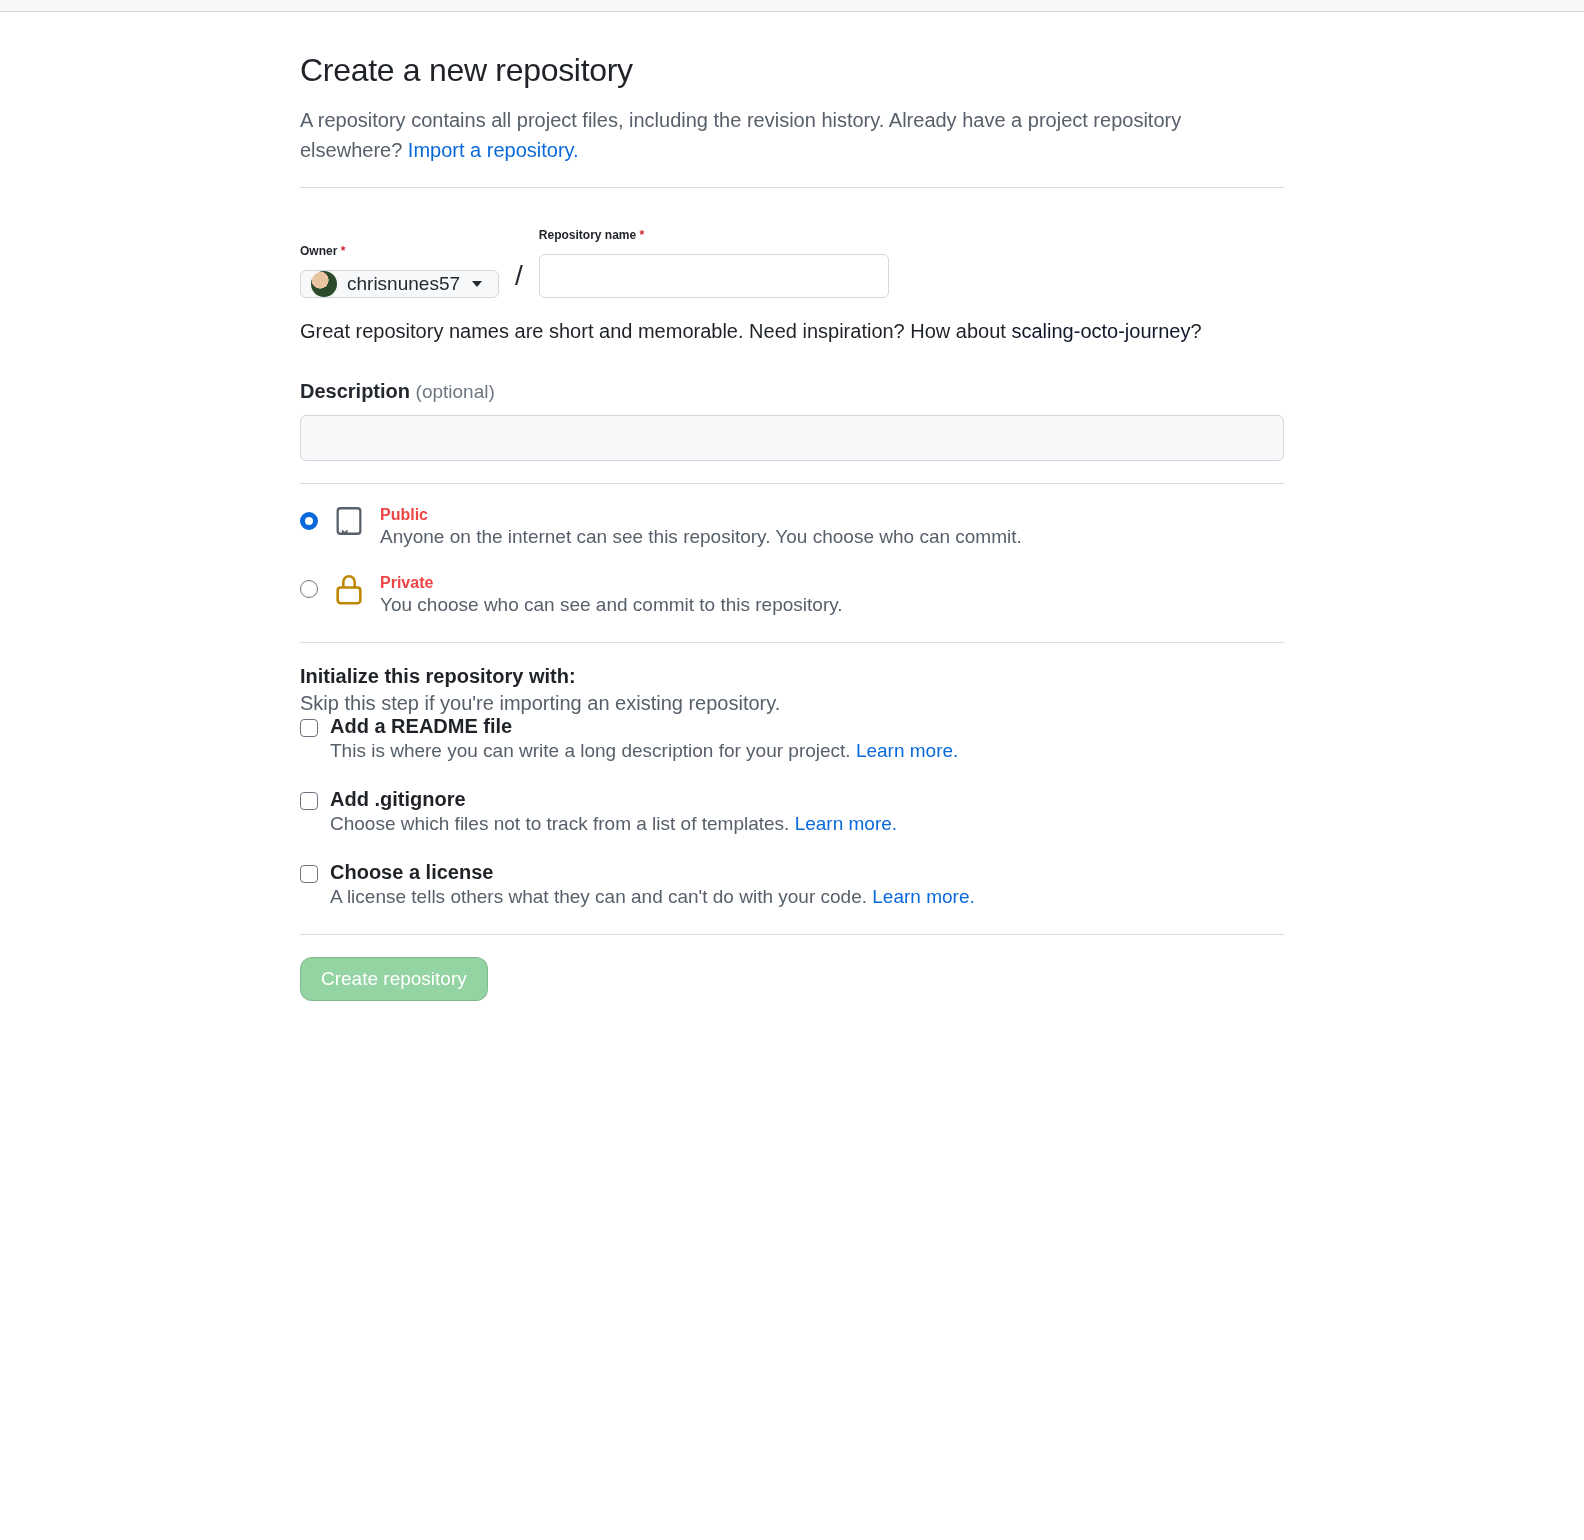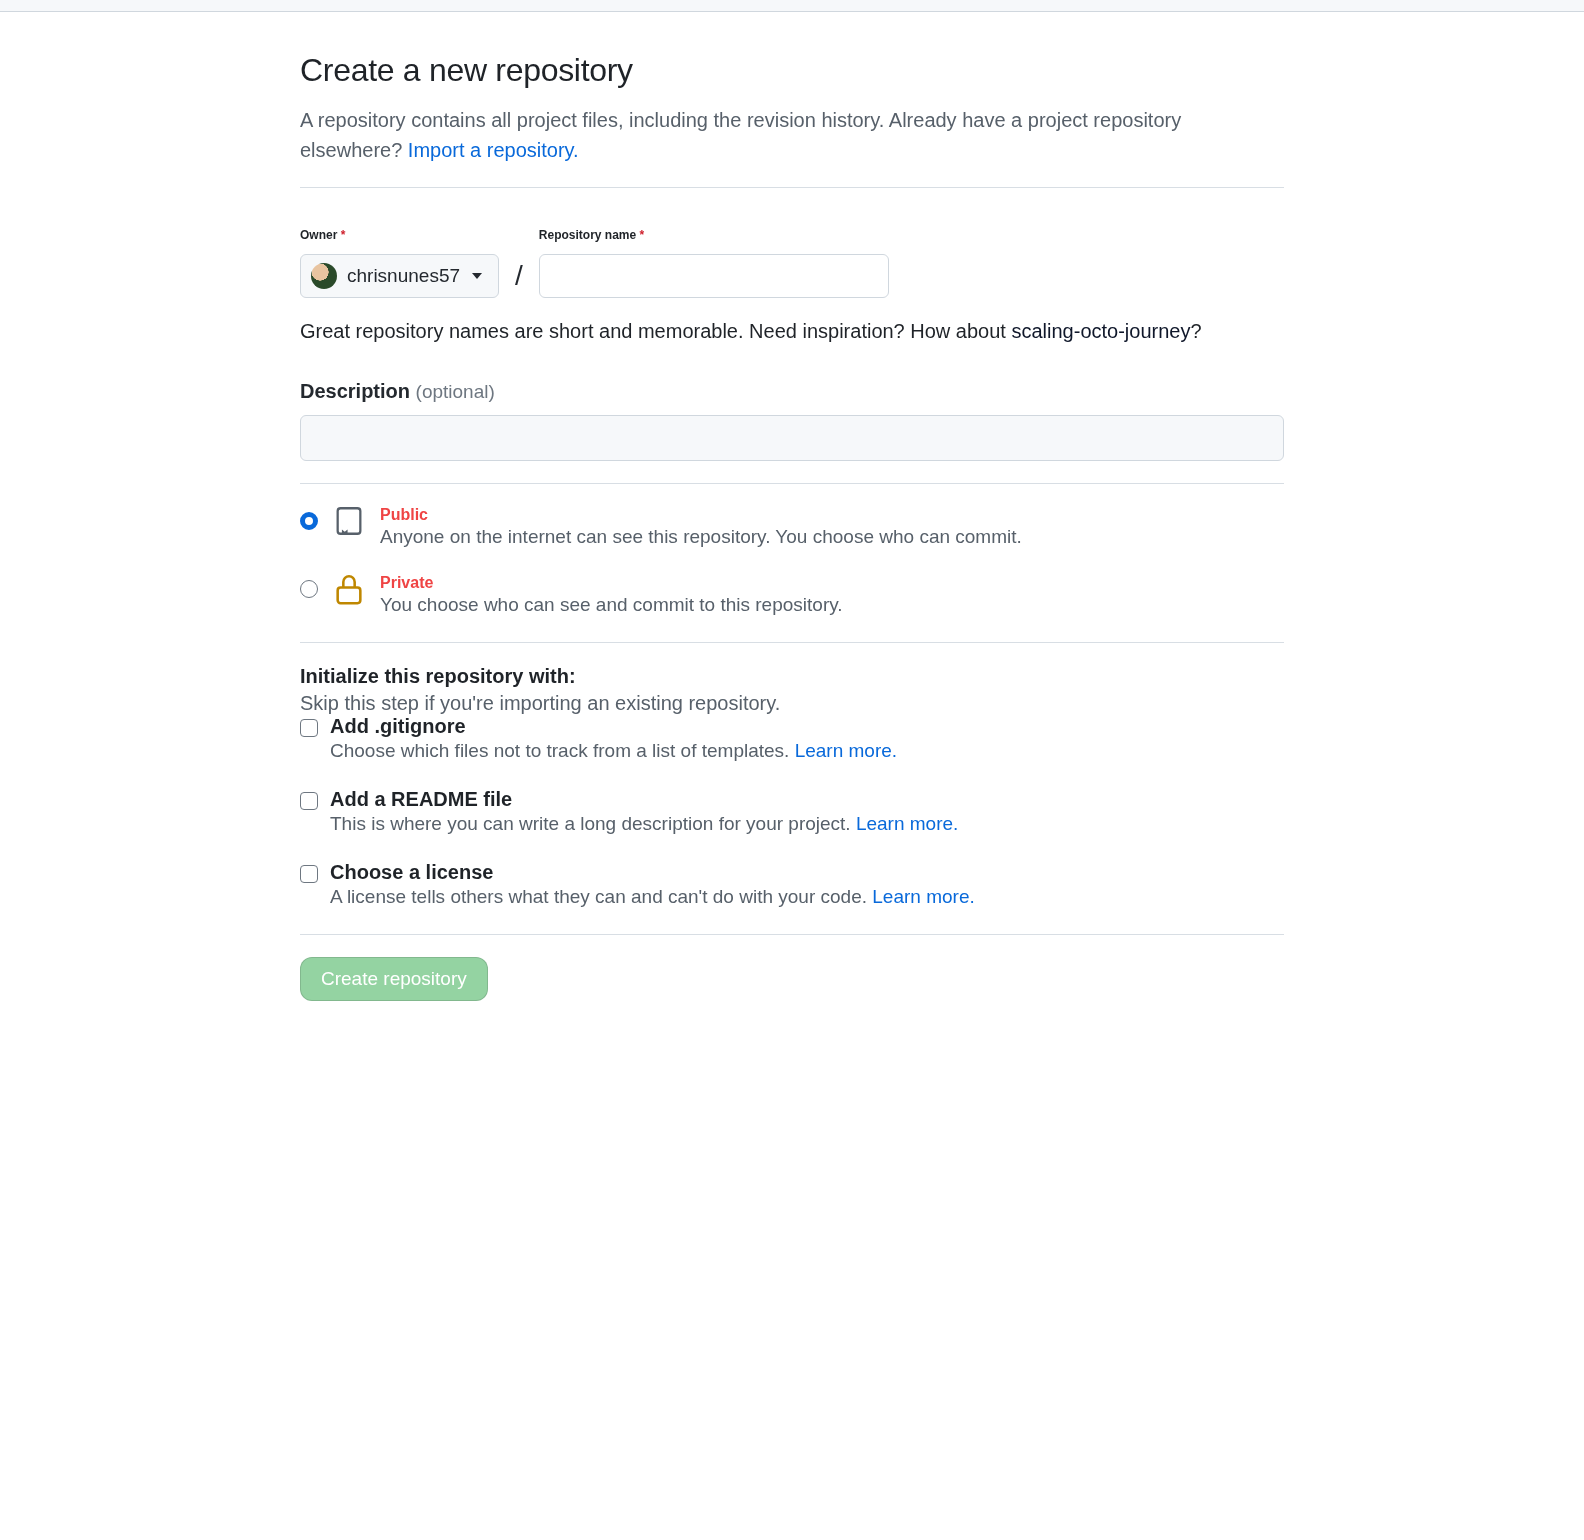--- a/index.html
+++ b/index.html
@@ -57,21 +57,21 @@
     align-items: center;
     gap: 10px;
     background: #f6f8fa;
     border: 1px solid #d0d7de;
     border-radius: 6px;
     padding: 7px 16px 7px 10px;
     font-size: 19px;
     font-weight: 500;
     color: #24292f;
     cursor: pointer;
-    height: 44px;
+    height: 28px;
   }
   .avatar {
     width: 26px; height: 26px; border-radius: 50%;
     background: radial-gradient(circle at 35% 35%, #e8c4a0 0 35%, #2a4a2a 36% 100%);
     display: inline-block;
     flex-shrink: 0;
   }
   .caret {
     display: inline-block;
     width: 0; height: 0;
@@ -245,33 +245,33 @@
   </div>
 
   <hr class="divider2">
 
   <div class="init-heading">Initialize this repository with:</div>
   <div class="init-sub">Skip this step if you're importing an existing repository.</div>
 
   <div class="chk-option">
     <input type="checkbox" class="chk" style="">
     <div class="chk-text">
+      <div class="ct-title">Add a README file</div>
+      <div class="ct-desc">
+        <span>This is where you can write a long description for your project. </span><a href="#">Learn more.</a>
+      </div>
+    </div>
+  </div>
+
+  <div class="chk-option">
+    <input type="checkbox" class="chk" style="">
+    <div class="chk-text">
       <div class="ct-title">Add .gitignore</div>
       <div class="ct-desc">
         <span>Choose which files not to track from a list of templates. </span><a href="#">Learn more.</a>
-      </div>
-    </div>
-  </div>
-
-  <div class="chk-option">
-    <input type="checkbox" class="chk" style="">
-    <div class="chk-text">
-      <div class="ct-title">Add a README file</div>
-      <div class="ct-desc">
-        <span>This is where you can write a long description for your project. </span><a href="#">Learn more.</a>
       </div>
     </div>
   </div>
 
   <div class="chk-option">
     <input type="checkbox" class="chk" style="">
     <div class="chk-text">
       <div class="ct-title">Choose a license</div>
       <div class="ct-desc">
         <span>A license tells others what they can and can't do with your code. </span><a href="#">Learn more.</a>

